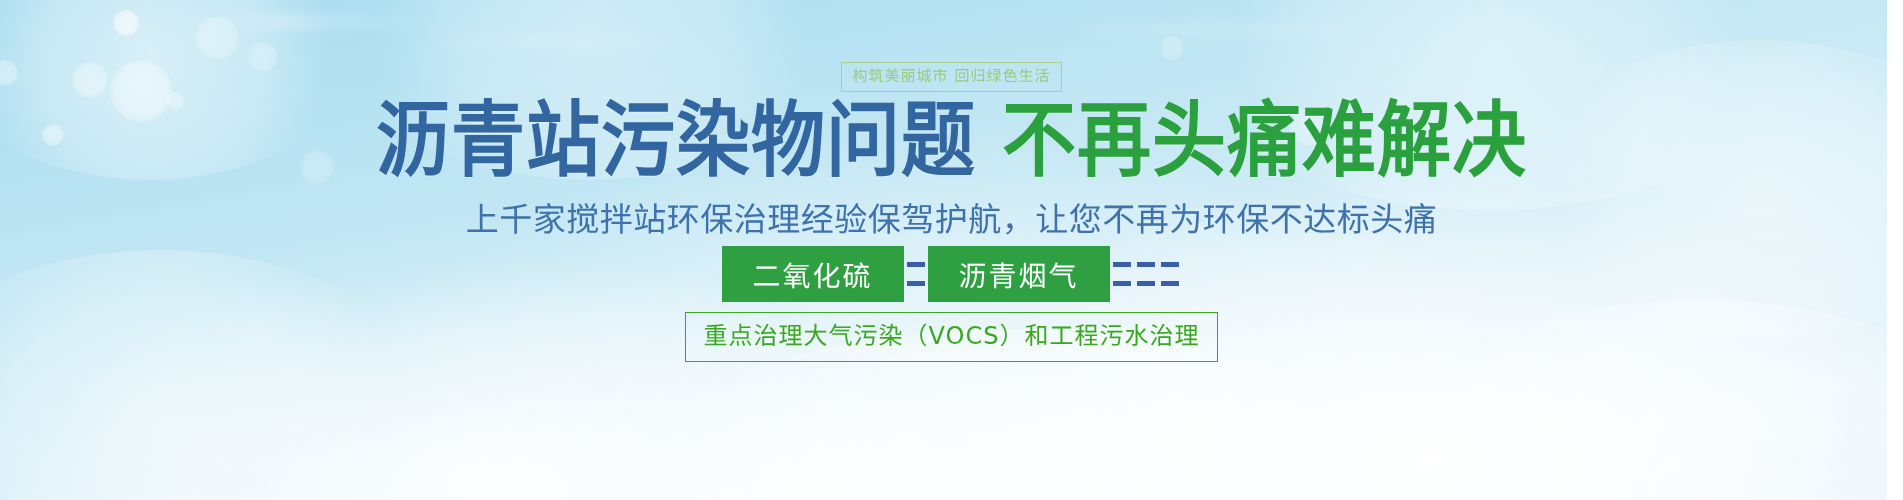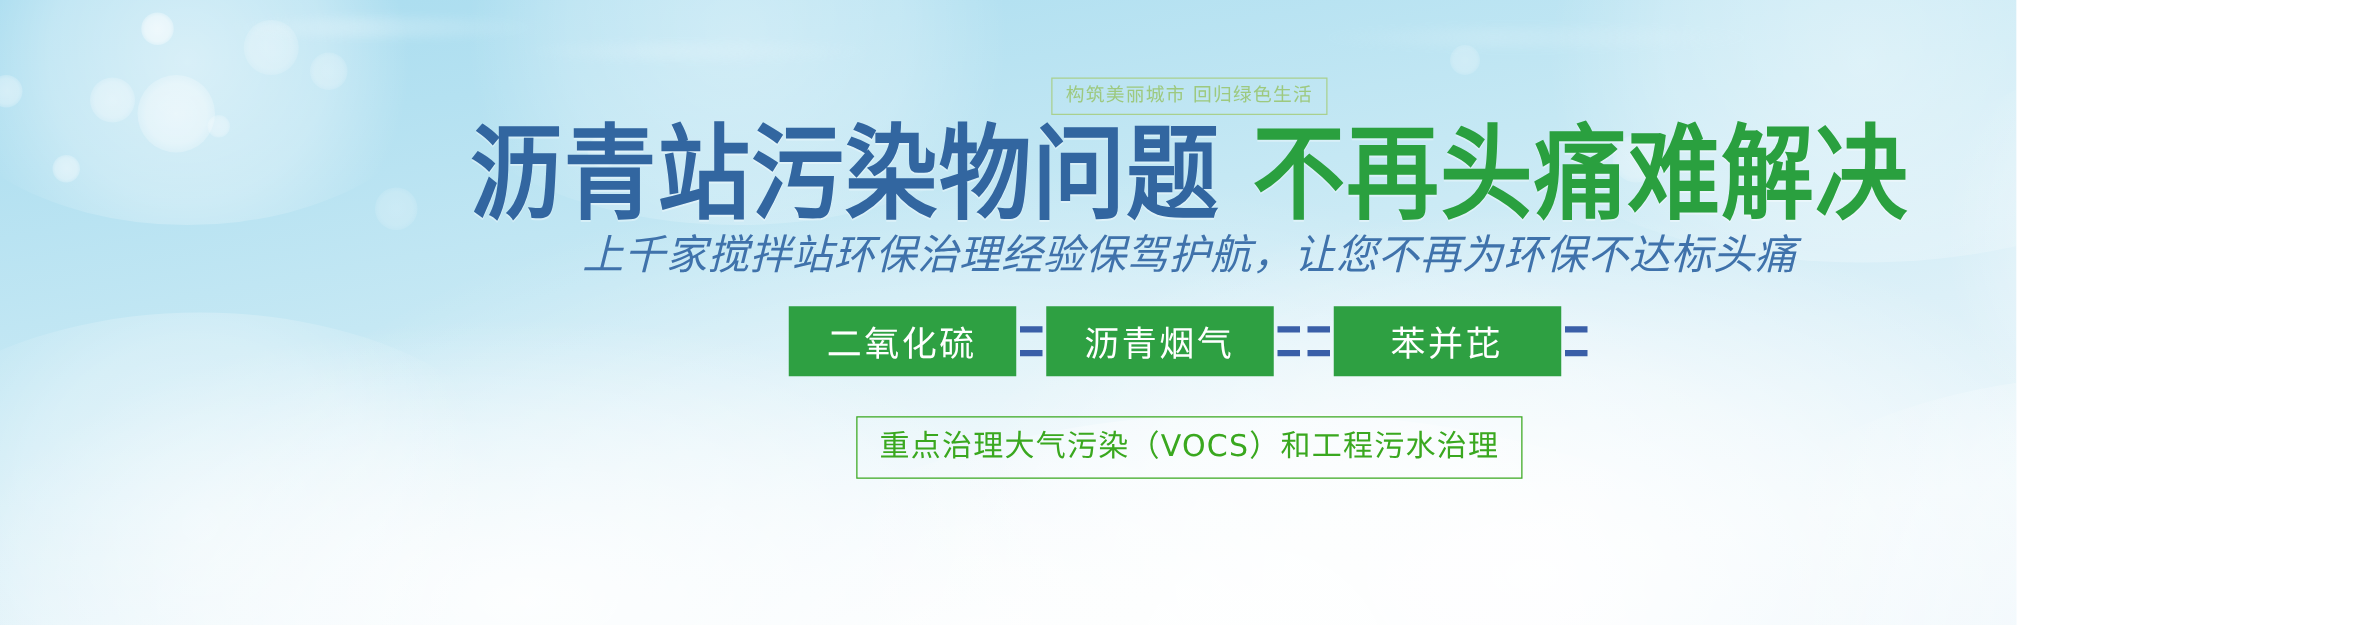--- a/index.html
+++ b/index.html
@@ -9,21 +9,21 @@
   }
   body {
     width: 1903px;
     height: 500px;
     overflow: hidden;
     font-family: "DejaVu Sans", "Liberation Sans", sans-serif;
   }
 
   .banner {
     position: relative;
-    width: 1613px;
+    width: 1887px;
     height: 500px;
     overflow: hidden;
     background:
       radial-gradient(ellipse 700px 420px at 76% 92%, rgba(255,255,255,0.95) 0%, rgba(255,255,255,0.55) 38%, rgba(255,255,255,0) 70%),
       radial-gradient(ellipse 620px 300px at 26% 96%, rgba(255,255,255,0.88) 0%, rgba(255,255,255,0.40) 45%, rgba(255,255,255,0) 75%),
       radial-gradient(ellipse 900px 520px at 50% 108%, rgba(255,255,255,0.92) 0%, rgba(255,255,255,0.35) 50%, rgba(255,255,255,0) 78%),
       linear-gradient(170deg, #a8dcef 0%, #b4e1f1 18%, #c5e8f4 40%, #dcf0f8 65%, #eaf6fb 85%, #e4f2fa 100%);
   }
 
   
@@ -91,31 +91,31 @@
   .headline .hl-green {
     color: #2aa03f;
     margin-left: 26px;
     text-shadow: 0 1px 0 rgba(255,255,255,0.35);
     transform: scaleY(1.12);
     transform-origin: center bottom;
     display: inline-block;
   }
 
   .subtitle {
+    margin-top: 16px;
     color: #3f72ab;
     font-size: 33px;
     line-height: 1.1;
     letter-spacing: 0.5px;
     white-space: nowrap;
     font-weight: 400;
-    font-style: italic;
   }
 
   .tag-row {
-    margin-top: 23px;
+    margin-top: 8px;
     display: flex;
     align-items: stretch;
     height: 56px;
   }
   .tag-block {
     background: #2ea042;
     color: #ffffff;
     font-size: 28px;
     letter-spacing: 2px;
     display: flex;
@@ -135,21 +135,21 @@
     left: 50%;
     transform: translateX(-50%);
     width: 18px;
     height: 5px;
     background: #3a5fa8;
   }
   .tag-sep .dash.top { top: 16px; }
   .tag-sep .dash.bottom { bottom: 16px; }
 
   .footer-note {
-    margin-top: 32px;
+    margin-top: 10px;
     border: 1px solid #3aa81f;
     color: #3aa81f;
     font-size: 24px;
     line-height: 1;
     padding: 11px 18px 13px;
     letter-spacing: 1px;
     white-space: nowrap;
     background: transparent;
   }
 </style>
@@ -204,21 +204,20 @@
       </div>
       <div class="tag-block">沥青烟气</div>
       <div class="tag-sep">
         <span class="dash top"></span>
         <span class="dash bottom"></span>
       </div>
       <div class="tag-sep">
         <span class="dash top"></span>
         <span class="dash bottom"></span>
       </div>
-      <div class="tag-block">苯并芘</div>
       <div class="tag-sep">
         <span class="dash top"></span>
         <span class="dash bottom"></span>
       </div>
     </div>
 
     <div class="footer-note">重点治理大气污染（VOCS）和工程污水治理</div>
 
   </div>
 </div>

